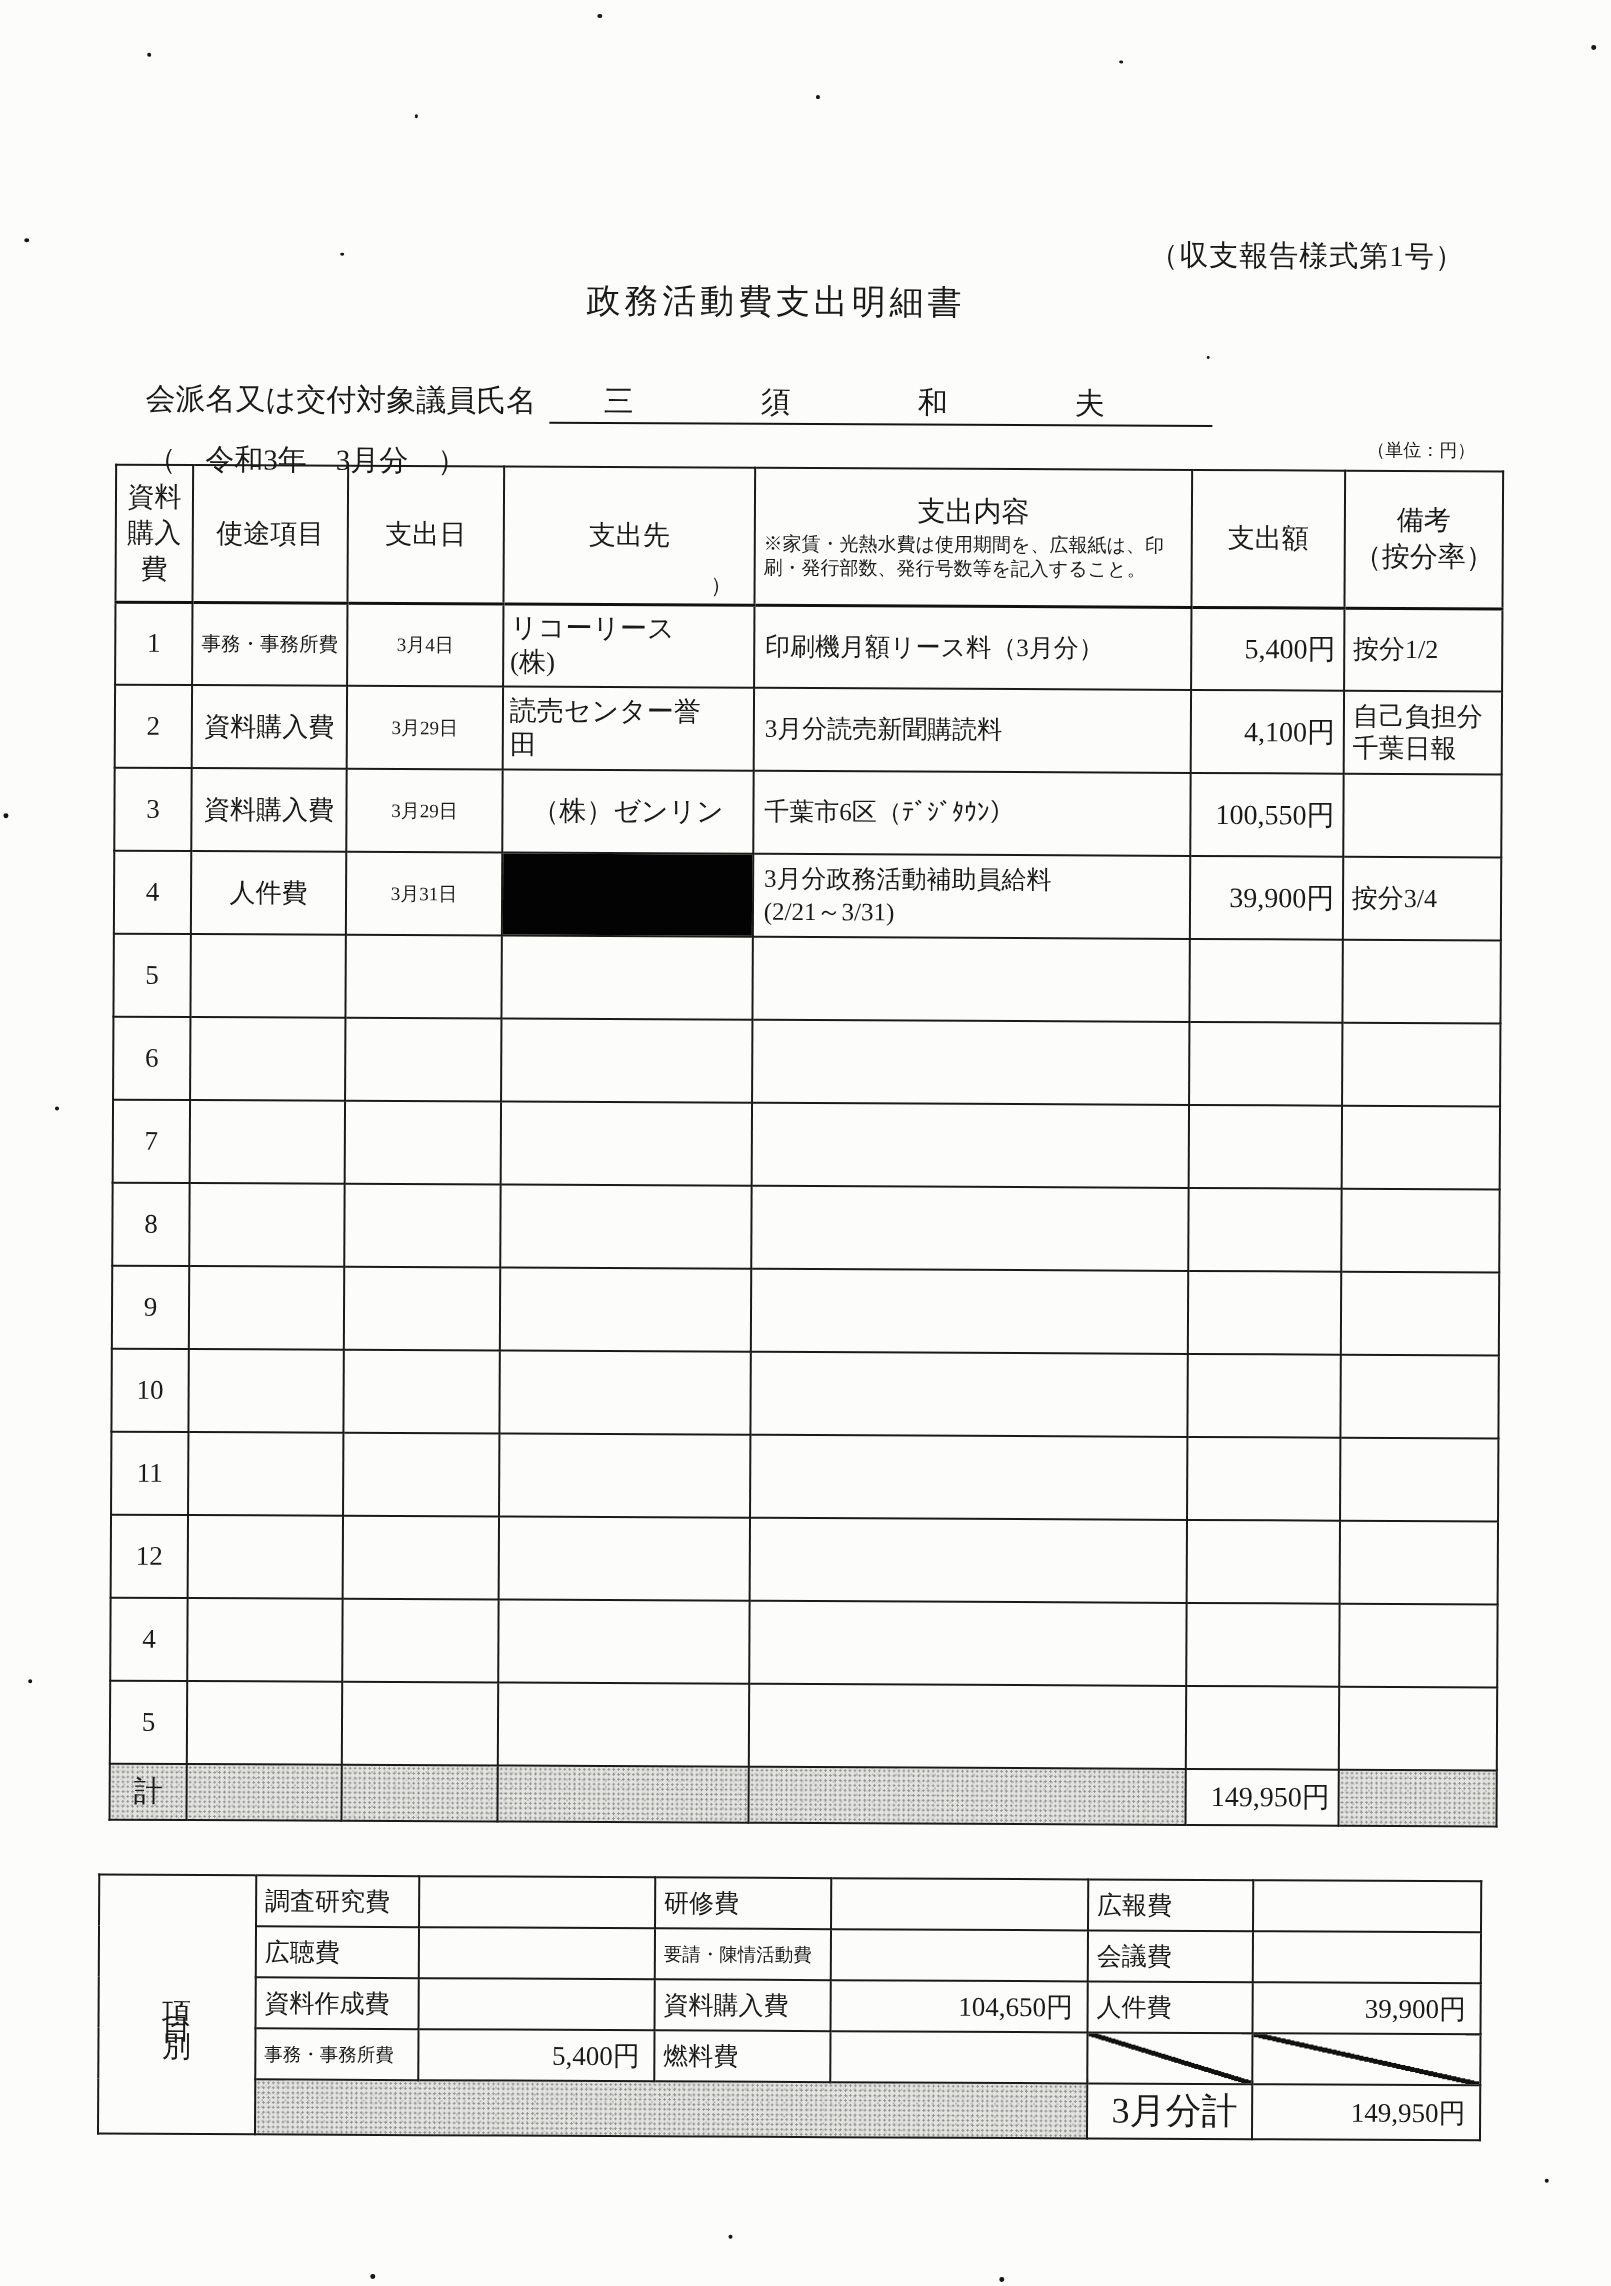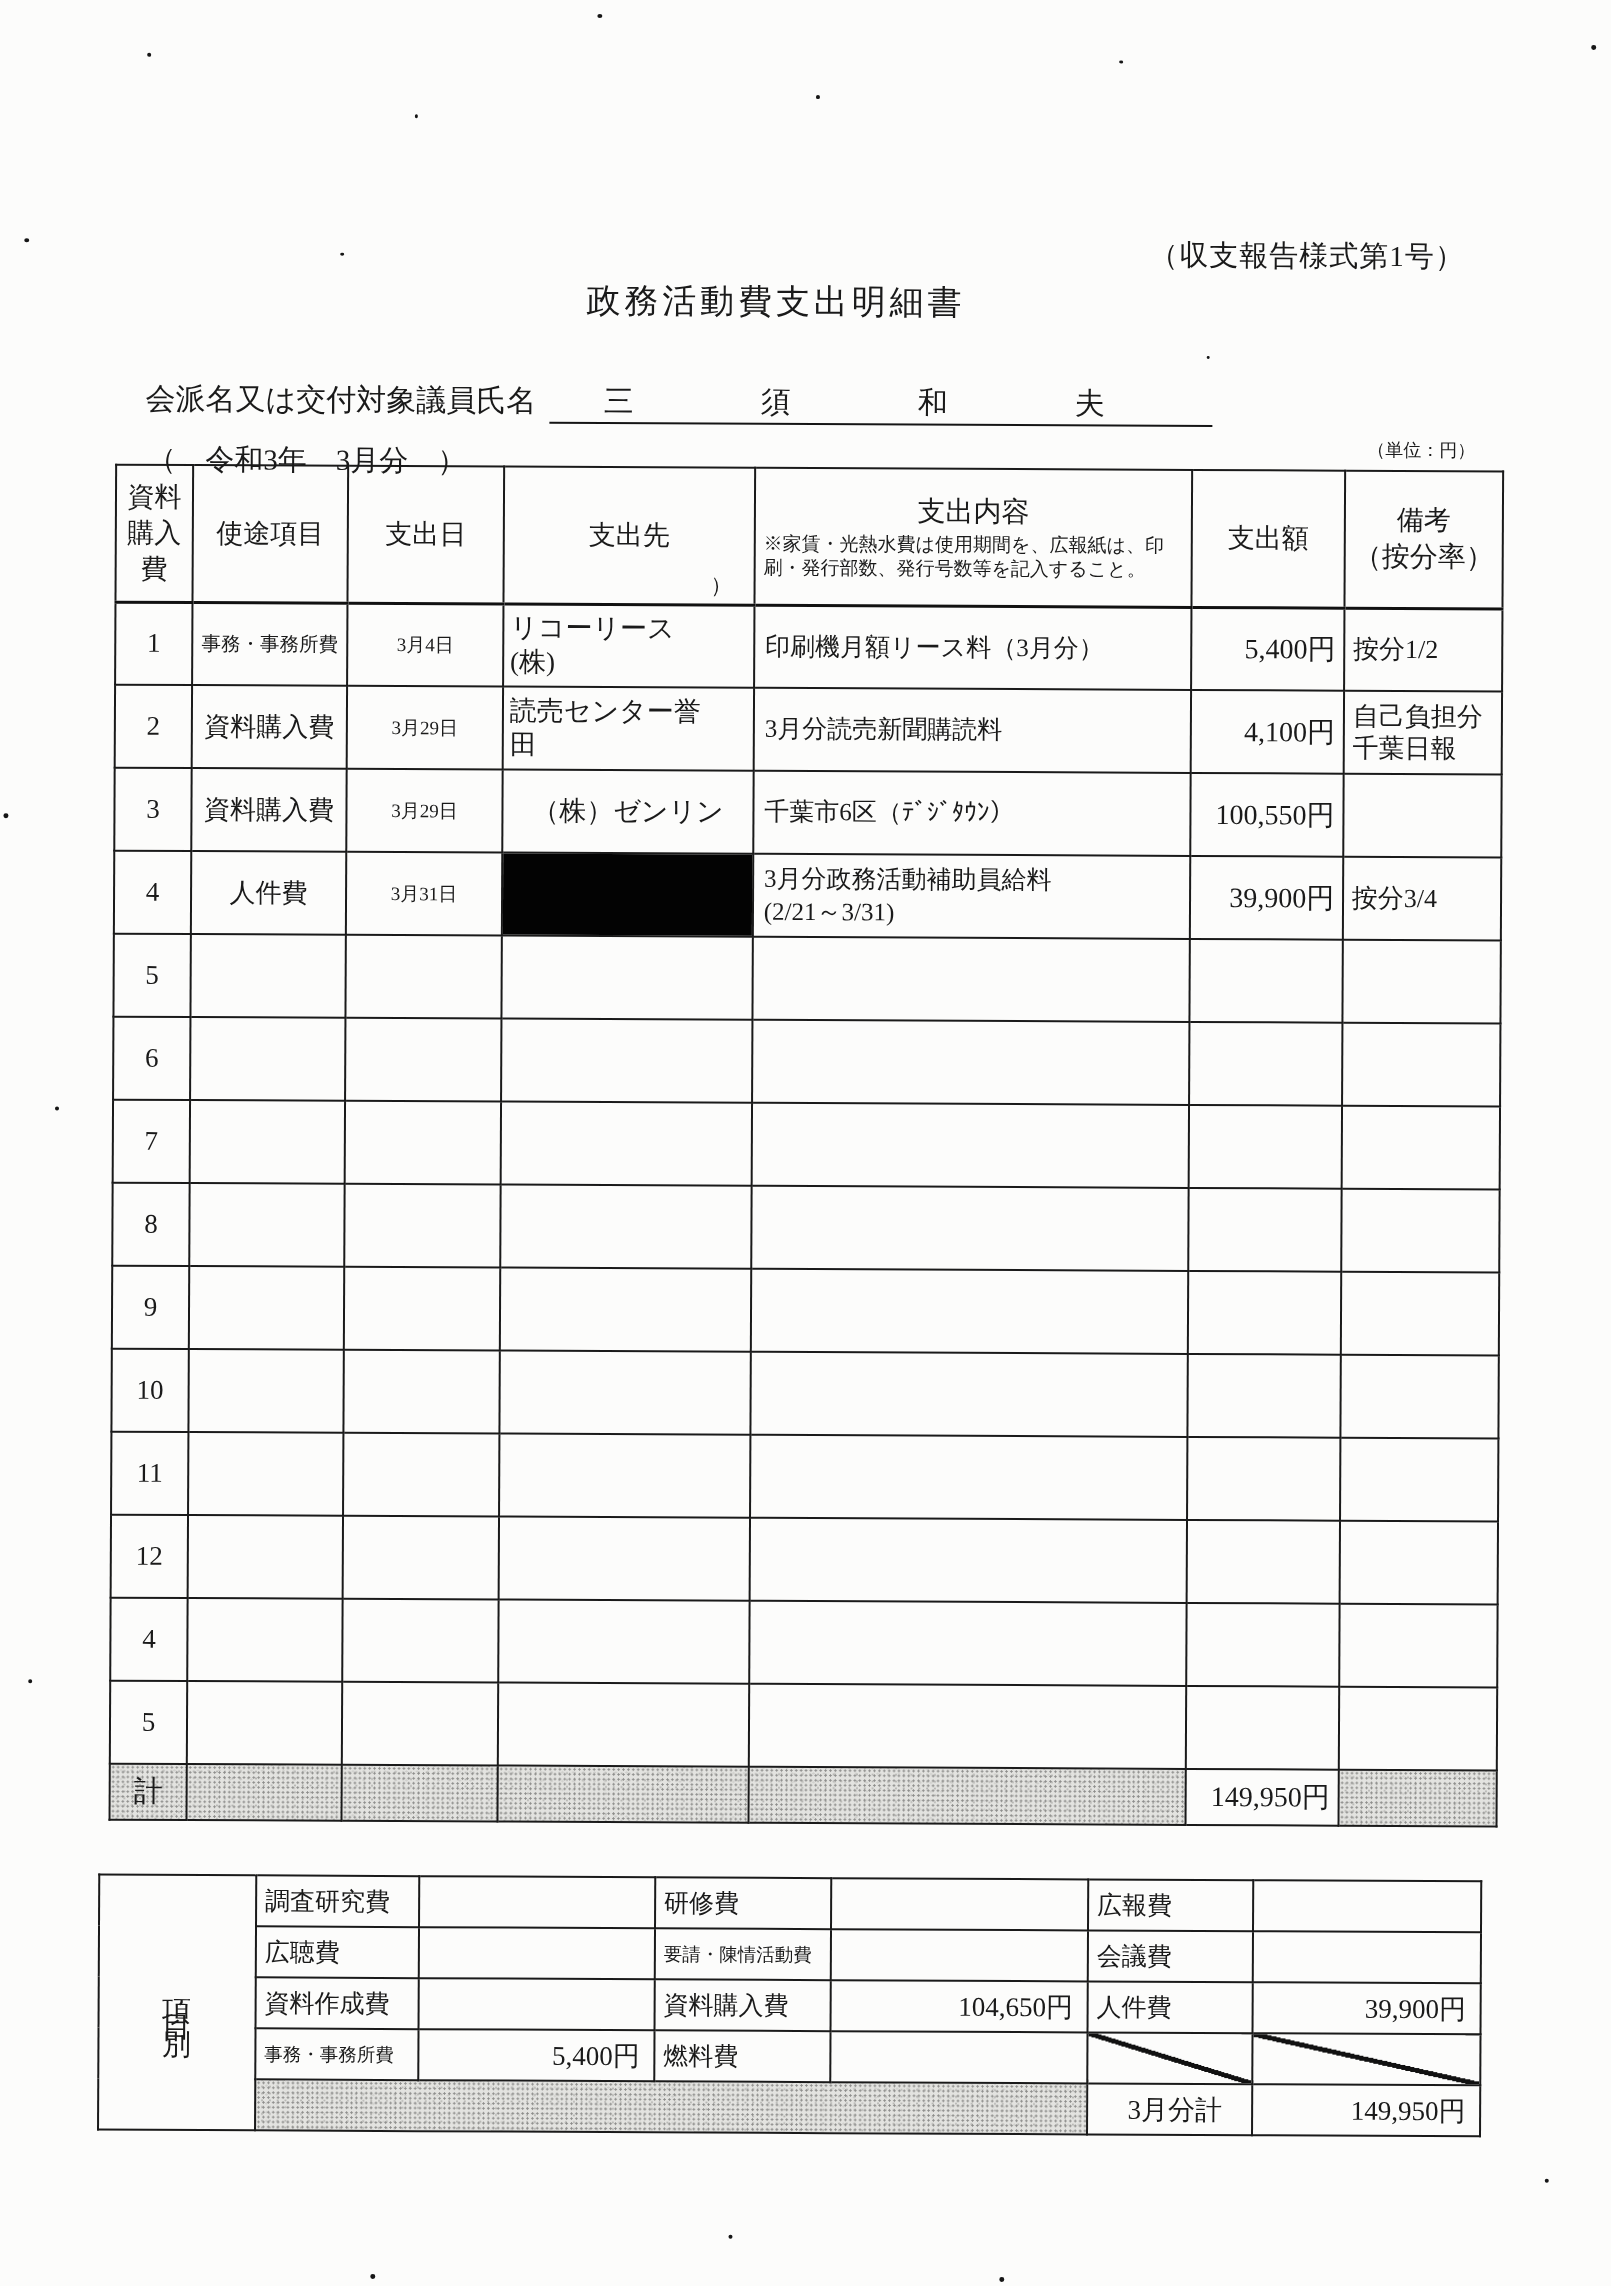--- a/index.html
+++ b/index.html
@@ -63,21 +63,21 @@
   .side-cell{width:157px;text-align:center;vertical-align:middle;}
   .side-label{writing-mode:vertical-rl;text-orientation:upright;font-size:29px;letter-spacing:15.6px;display:inline-block;}
   .s-label{text-align:left;font-size:25px;padding-left:7.8px;}
   .s-label.small-label{font-size:18.5px;}
   .s-value{text-align:right;font-size:27px;padding-right:13.7px;}
   .diagonal{
     background-image:linear-gradient(to right top,
       transparent calc(50% - 2.4px), #111 calc(50% - 2.4px),
       #111 calc(50% + 2.4px), transparent calc(50% + 2.4px));
   }
-  .total-label{text-align:center;font-size:27px;padding-left:16px;}
+  .total-label{text-align:center;font-size:36px;padding-left:16px;}
 
   .noise{position:absolute;background:#161616;border-radius:50%;}
 </style>
 </head>
 <body>
 
 <div class="page">
   <div id="sheet">
 
     <div class="form-note">（収支報告様式第1号）</div>

